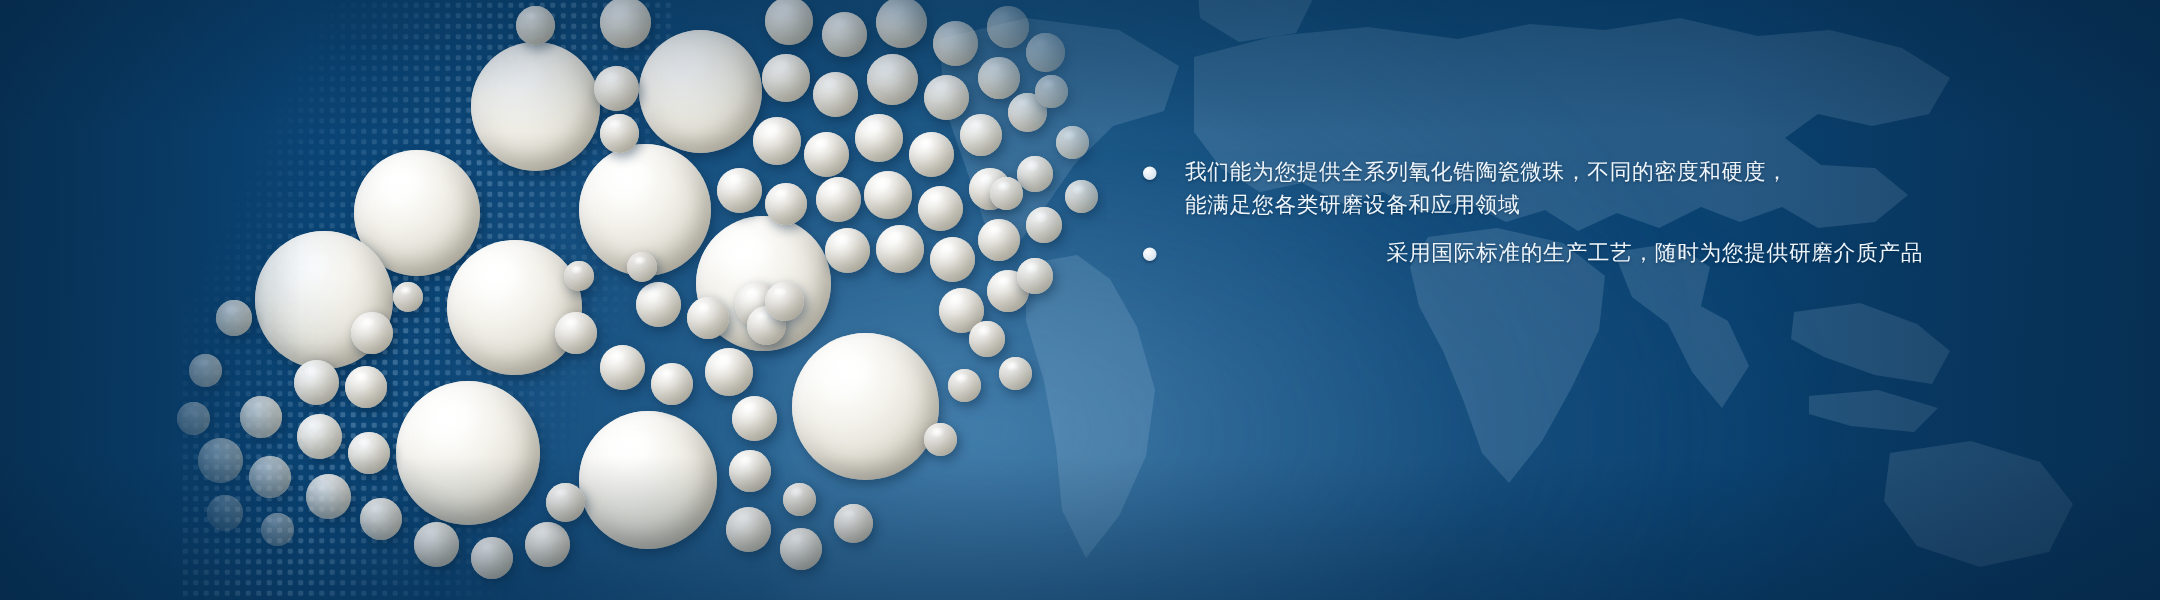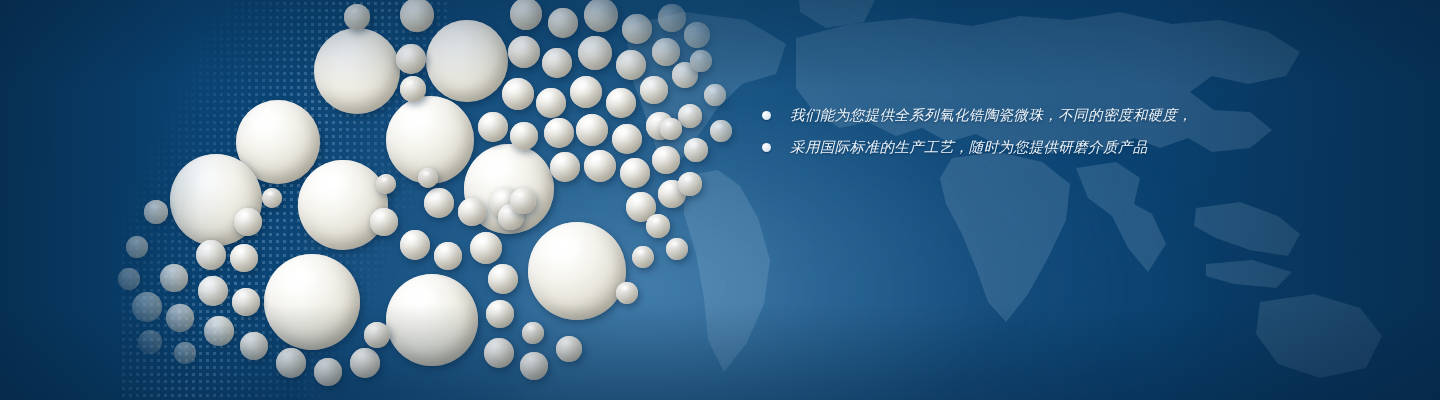--- a/index.html
+++ b/index.html
@@ -129,32 +129,32 @@
   .headline{
     color:#ffffff;
     font-size:29px;
     font-weight:normal;
     letter-spacing:1.5px;
     line-height:1.25;
     margin:0 0 22px 2px;
     text-shadow:0 1px 3px rgba(3,28,52,.55);
     white-space:nowrap;
   }
-  .points{list-style:none;margin:0;padding:0;font-style:italic;}
+  .points{list-style:none;margin:0;padding:0;}
   .point{
     position:relative;
     padding-left:28px;
     margin-bottom:10px;
     color:#eef5fb;
     font-size:14.5px;
     line-height:22px;
     letter-spacing:.4px;
     text-shadow:0 1px 2px rgba(3,28,52,.5);
   }
-  .point:last-child{margin-bottom:0;}
+  .point:last-child{margin-bottom:0;text-align:right;}
   .dot{
     position:absolute;
     left:0; top:7px;
     width:9px; height:9px;
     border-radius:50%;
     background:radial-gradient(circle at 34% 30%, #ffffff, #dfe9f2 60%, #c2d2e0 100%);
     box-shadow:0 1px 2px rgba(3,28,52,.5);
   }
   .point-line{display:block;}
 </style>
@@ -299,20 +299,21 @@
   <div class="bg-vignette"></div>
 
   <div class="copy">
 
 
     <ul class="points">
 
       <li class="point">
         <span class="dot"></span>
         <span class="point-line">我们能为您提供全系列氧化锆陶瓷微珠，不同的密度和硬度，</span>
+        <span class="point-line">能满足您各类研磨设备和应用领域</span>
       </li>
 
 
       <li class="point">
         <span class="dot"></span>
         <span class="point-line">采用国际标准的生产工艺，随时为您提供研磨介质产品</span>
       </li>
 
     </ul>
   </div>

